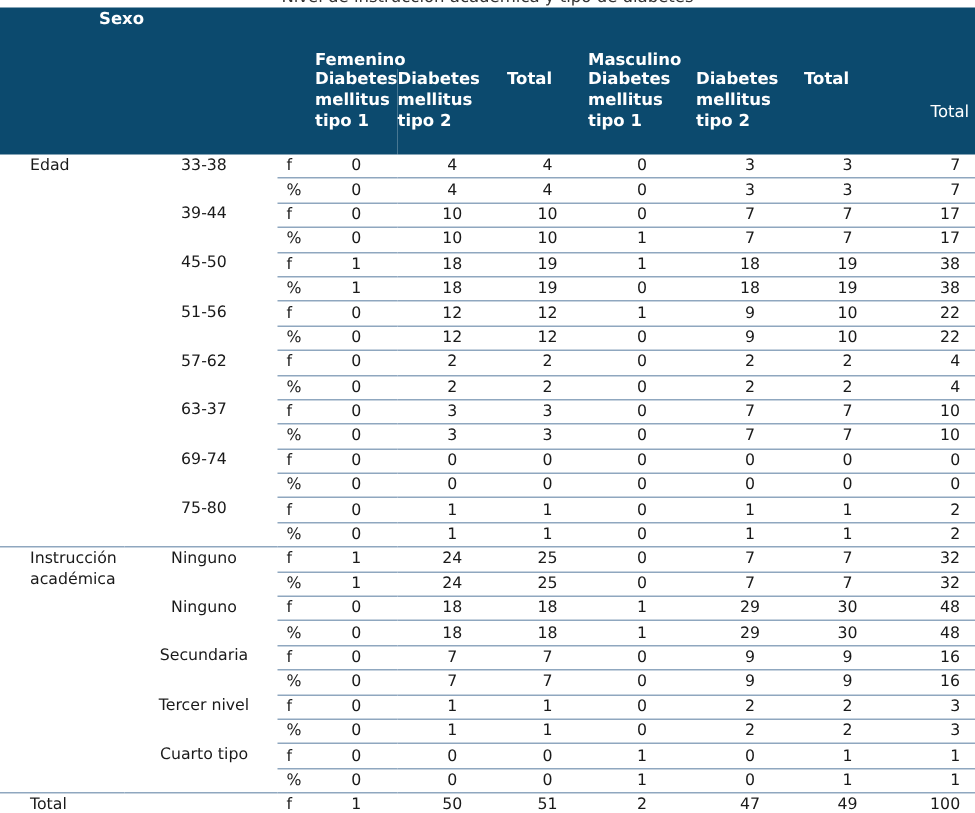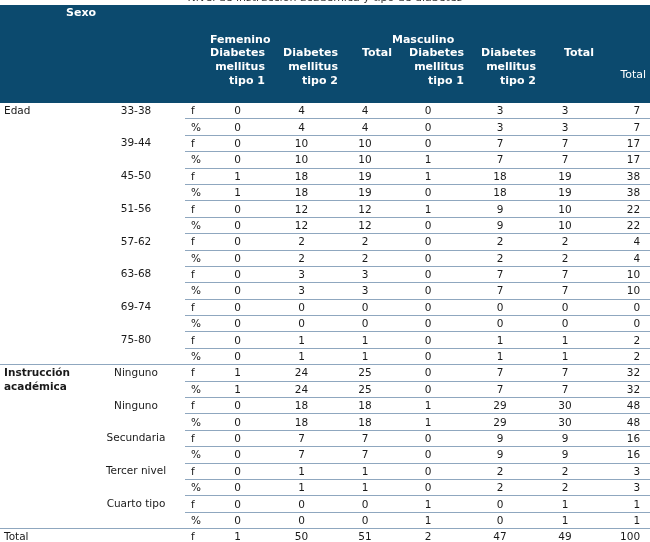--- a/index.html
+++ b/index.html
@@ -11,24 +11,24 @@
       table-layout: fixed; font-size: 10.5px; }
     col.c1 { width: 83px; } col.c2 { width: 102px; } col.c3 { width: 25px; }
     col.d1 { width: 55px; } col.d2 { width: 73px; } col.d3 { width: 54px; }
     col.d4 { width: 72px; } col.d5 { width: 72px; } col.d6 { width: 58px; } col.d7 { width: 56px; }
     thead th { background: #0c4a6e; color: #ffffff; font-weight: bold; font-size: 11px; padding: 0; }
     thead tr.h1 th { height: 16px; text-align: left; vertical-align: top; }
     thead tr.h2 th { height: 24px; vertical-align: bottom; }
     thead tr.h3 th { height: 57px; vertical-align: top; line-height: 14px; }
     .sexo { padding-left: 66px !important; padding-top: 1px !important; }
     .grp { text-align: left; }
-    .sub { text-align: right; }
+    .sub { text-align: left; }
     .gtotal { font-weight: normal !important; vertical-align: middle !important; text-align: right !important; padding-right: 4px !important; }
     tbody td { height: 15.4px; padding: 0; line-height: 15px; white-space: nowrap; }
-    td.lbl1 { padding-left: 4px; vertical-align: top; line-height: 14px; white-space: normal; margin-top: 40px; }
+    td.lbl1 { padding-left: 20px; vertical-align: top; line-height: 14px; white-space: normal; margin-top: 40px; }
     td.lbl2 { padding-left: 4px; vertical-align: top; text-align: center; }
     td.unit { padding-left: 6px; }
     td.num { text-align: center; }
     td.num.last { text-align: right; padding-right: 10px; }
     tr.f td.unit, tr.f td.num { border-bottom: 1.5px solid #8fa7bf; }
     tr.p td.unit, tr.p td.num, tr.p td.lbl2 { border-bottom: 1.5px solid #8fa7bf; }
     tr.f td.lbl2 { border-bottom: none; }
     tr.tot-f td.lbl1 { border-top: 1.5px solid #8fa7bf; }
   </style>
 </head>
@@ -171,21 +171,21 @@
         <td class="unit">%</td>
         <td class="num">0</td>
         <td class="num">2</td>
         <td class="num">2</td>
         <td class="num">0</td>
         <td class="num">2</td>
         <td class="num">2</td>
         <td class="num last">4</td>
       </tr>
       <tr class="f">
-        <td class="lbl2" rowspan="2">63-68</td>
+        <td class="lbl2" rowspan="2">63-37</td>
         <td class="unit">f</td>
         <td class="num">0</td>
         <td class="num">3</td>
         <td class="num">3</td>
         <td class="num">0</td>
         <td class="num">7</td>
         <td class="num">7</td>
         <td class="num last">10</td>
       </tr>
       <tr class="p">
@@ -234,21 +234,21 @@
         <td class="unit">%</td>
         <td class="num">0</td>
         <td class="num">1</td>
         <td class="num">1</td>
         <td class="num">0</td>
         <td class="num">1</td>
         <td class="num">1</td>
         <td class="num last">2</td>
       </tr>
       <tr class="f">
-        <td class="lbl1" rowspan="10" style="border-top: 1.5px solid rgb(143, 167, 191); font-weight: bold;">Instrucción académica</td>
+        <td class="lbl1" rowspan="10" style="border-top: 1.5px solid rgb(143, 167, 191);">Instrucción académica</td>
         <td class="lbl2" rowspan="2" style="border-top: 1.5px solid rgb(143, 167, 191);">Ninguno</td>
         <td class="unit" style="border-top: 1.5px solid rgb(143, 167, 191);">f</td>
         <td class="num" style="border-top: 1.5px solid rgb(143, 167, 191);">1</td>
         <td class="num" style="border-top: 1.5px solid rgb(143, 167, 191);">24</td>
         <td class="num" style="border-top: 1.5px solid rgb(143, 167, 191);">25</td>
         <td class="num" style="border-top: 1.5px solid rgb(143, 167, 191);">0</td>
         <td class="num" style="border-top: 1.5px solid rgb(143, 167, 191);">7</td>
         <td class="num" style="border-top: 1.5px solid rgb(143, 167, 191);">7</td>
         <td class="num last" style="border-top: 1.5px solid rgb(143, 167, 191);">32</td>
       </tr>

